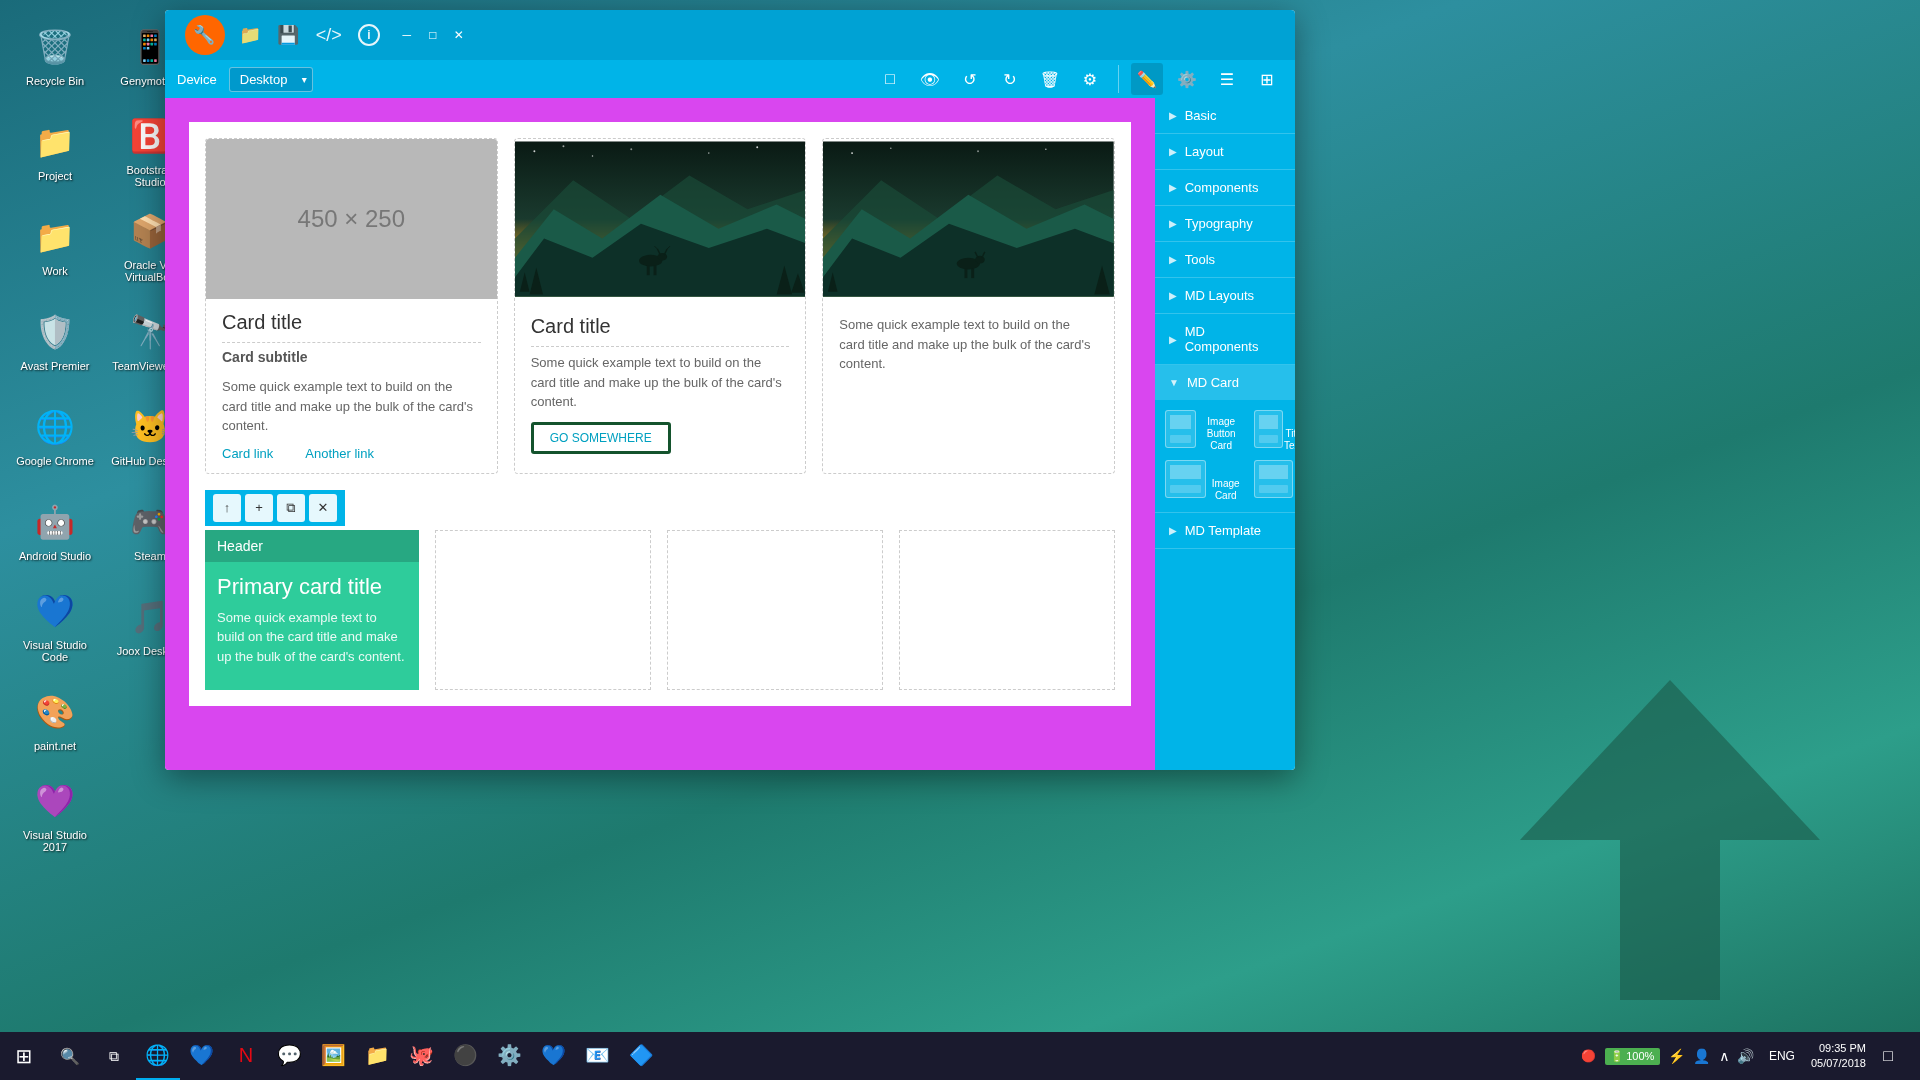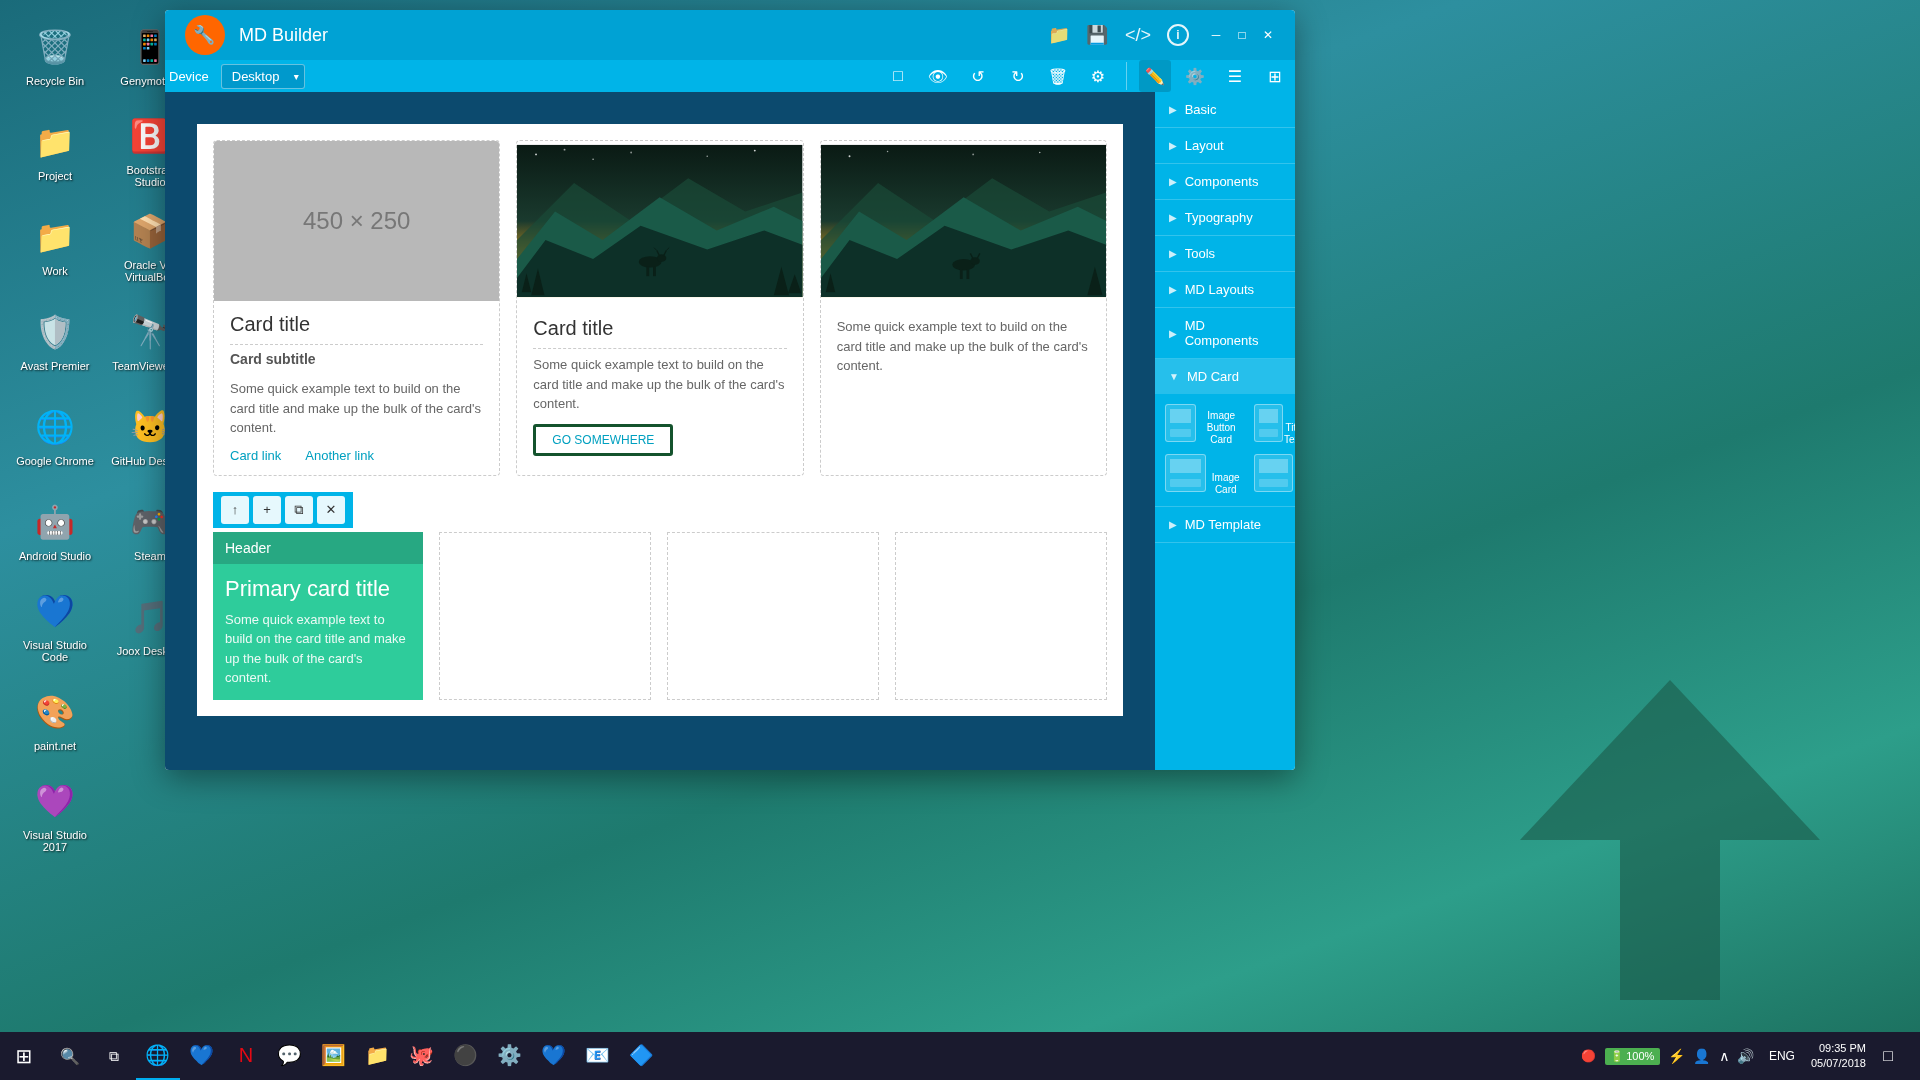--- a/index.html
+++ b/index.html
@@ -238,25 +238,25 @@
       display: flex;
       align-items: center;
       justify-content: center;
       cursor: pointer;
       color: white;
       font-size: 12px;
     }
 
     
     .toolbar {
-      height: 32px;
+      height: 38px;
       background: #00b4e8;
       display: flex;
       align-items: center;
-      padding: 0 4px;
+      padding: 0 12px;
       gap: 8px;
       flex-shrink: 0;
     }
     .toolbar-device-label {
       color: white;
       font-size: 13px;
       margin-right: 4px;
     }
     .toolbar-device-select {
       background: #0099cc;
@@ -285,23 +285,23 @@
     
     .content-area {
       display: flex;
       flex: 1;
       overflow: hidden;
     }
 
     
     .canvas-area {
       flex: 1;
-      background: #0c4a6e;
+      background: #d946ef;
       overflow: auto;
-      padding: 32px;
+      padding: 24px;
       position: relative;
     }
     .canvas-inner {
       background: white;
       min-height: 560px;
       padding: 16px;
     }
 
     
     .cards-row {
@@ -334,21 +334,21 @@
       margin-bottom: 12px;
     }
     .card-text {
       font-size: 13px;
       color: #666;
       line-height: 1.5;
       margin-bottom: 10px;
     }
     .card-links {
       display: flex;
-      gap: 24px;
+      gap: 32px;
     }
     .card-link {
       color: #00a0c0;
       font-size: 13px;
       text-decoration: none;
       cursor: pointer;
     }
     .card-btn {
       display: inline-block;
       border: 3px solid #14532d;
@@ -604,21 +604,20 @@
     <div class="desktop-icon">
       <div class="icon-img">🎵</div>
       <div class="icon-label">Joox Desktop</div>
     </div>
   </div>
 
   <div class="app-window">
 
     <div class="title-bar">
       <div class="title-bar-logo" style="background:#ff6600; font-size:18px;">🔧</div>
-      <span class="title-bar-title">MD Builder</span>
       <div class="title-bar-actions">
         <span class="title-action-btn">📁</span>
         <span class="title-action-btn">💾</span>
         <span class="title-action-btn">&lt;/&gt;</span>
         <span class="title-action-btn" style="border:2px solid white; border-radius:50%; width:22px; height:22px; display:inline-flex; align-items:center; justify-content:center; font-size:12px; font-weight:bold;">i</span>
       </div>
       <div class="title-window-controls">
         <span class="win-btn">─</span>
         <span class="win-btn">□</span>
         <span class="win-btn">✕</span>

